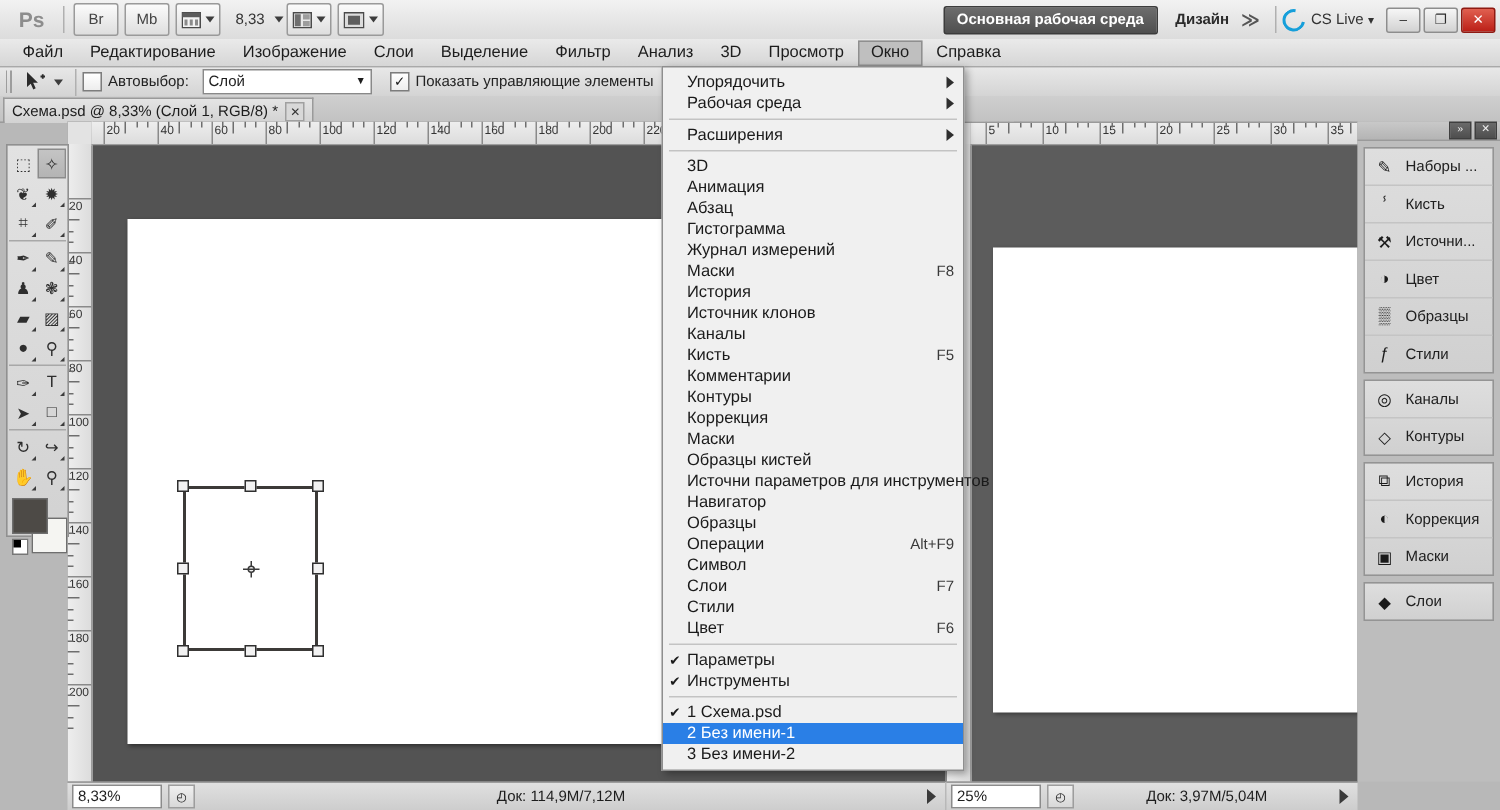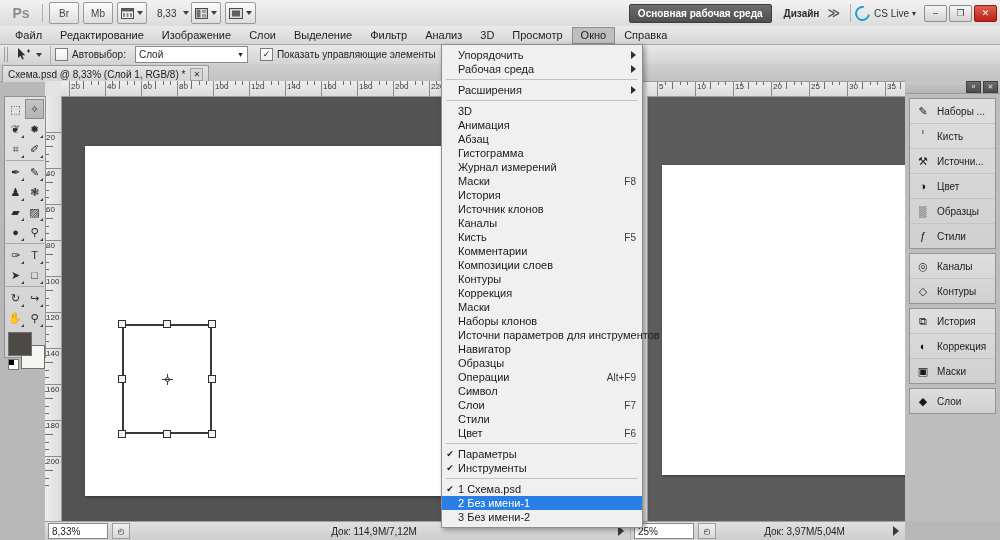--- a/index.html
+++ b/index.html
@@ -811,37 +811,33 @@
         <span class="chk"></span>
         <span class="lbl">Кисть</span>
         <span class="sc">F5</span>
       </div>
       <div class="mi">
         <span class="chk"></span>
         <span class="lbl">Комментарии</span>
       </div>
       <div class="mi">
         <span class="chk"></span>
-        <span class="lbl">Композиции слоев</span>
-      </div>
-      <div class="mi">
-        <span class="chk"></span>
         <span class="lbl">Контуры</span>
       </div>
       <div class="mi">
         <span class="chk"></span>
         <span class="lbl">Коррекция</span>
       </div>
       <div class="mi">
         <span class="chk"></span>
         <span class="lbl">Маски</span>
       </div>
       <div class="mi">
         <span class="chk"></span>
-        <span class="lbl">Наборы клонов</span>
+        <span class="lbl">Образцы кистей</span>
       </div>
       <div class="mi">
         <span class="chk"></span>
         <span class="lbl">Источни параметров для инструментов</span>
       </div>
       <div class="mi">
         <span class="chk"></span>
         <span class="lbl">Навигатор</span>
       </div>
       <div class="mi">

